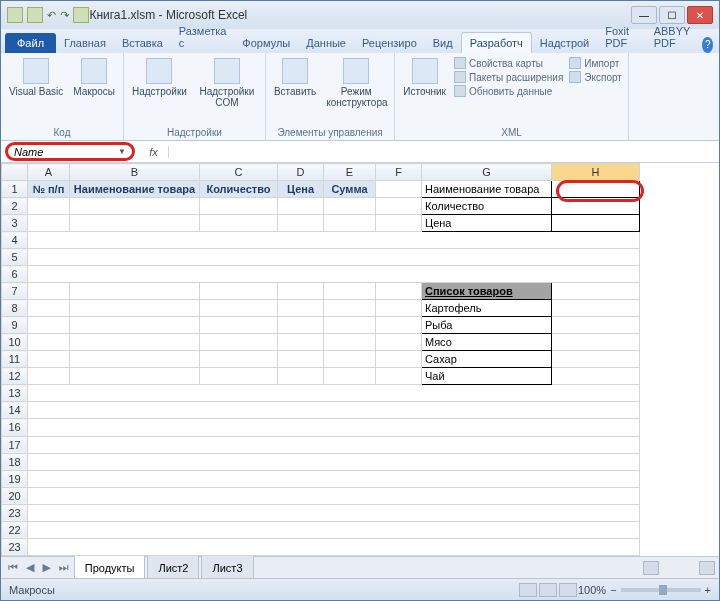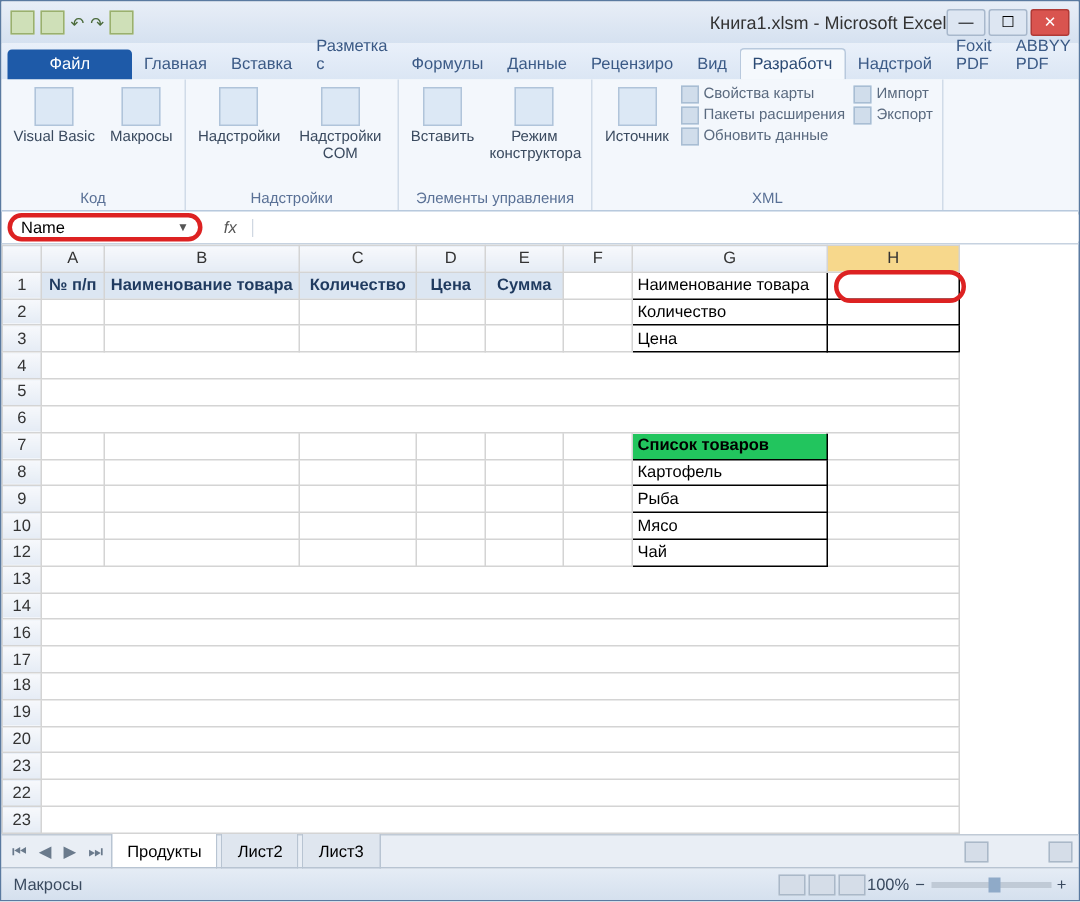--- a/index.html
+++ b/index.html
@@ -1,64 +1,64 @@
 <!DOCTYPE html>
 <html><head>
 <meta charset="utf-8">
 <style>
 * { box-sizing: border-box; margin: 0; padding: 0; font-family: "Segoe UI", Tahoma, sans-serif; }
 body { background: #fff; width: 720px; height: 601px; overflow: hidden; position: relative; }
 
 
 .win { border: 1px solid #5a7aa0; height: 601px; display: flex; flex-direction: column; }
 .titlebar { height: 28px; background: linear-gradient(#e8eef7,#d5e1f0); display:flex; align-items:center; padding:0 6px; font-size:12px; }
-.titlebar .doc-title { flex:1; text-align:right; color:#333; }
+.titlebar .doc-title { flex:1; text-align:left; color:#333; }
 .titlebar .win-btns { display:flex; gap:2px; }
 .titlebar .win-btn { width:26px; height:18px; background:#dde6f2; border:1px solid #a8b8cc; border-radius:2px; display:flex; align-items:center; justify-content:center; font-size:10px; }
 .titlebar .win-btn.close { background:#d9544f; color:#fff; border-color:#b03a36; }
 .qat { display:flex; gap:4px; align-items:center; }
 .qat .qat-item { width:16px; height:16px; background:#cfe0b8; border:1px solid #9ab06e; }
 
 
 .ribbon-tabs { height:24px; background:linear-gradient(#e9f0fa,#dbe6f4); display:flex; align-items:flex-end; font-size:11px; padding-left:4px; }
 .ribbon-tabs .tab { padding:4px 8px; color:#3b5a86; cursor:pointer; }
-.ribbon-tabs .tab.file { background:#1e5aa8; color:#fff; border-radius:3px 3px 0 0; padding:4px 28px; }
+.ribbon-tabs .tab.file { background:#1e5aa8; color:#fff; border-radius:3px 3px 0 0; padding:4px 12px; }
 .ribbon-tabs .tab.active { background:#f5f9fd; border:1px solid #b8c9dd; border-bottom:none; border-radius:3px 3px 0 0; color:#2b4a74; }
 .ribbon-tabs .spacer { flex:1; }
 .ribbon-tabs .help { width:16px; height:16px; background:#3a7bd5; border-radius:50%; color:#fff; font-size:10px; text-align:center; line-height:16px; margin-right:6px; }
 
 
 .ribbon { height:88px; background:#f3f7fc; border-bottom:1px solid #b8c9dd; display:flex; font-size:10px; }
 .rgroup { border-right:1px solid #d0dbe8; padding:3px 6px 2px; display:flex; flex-direction:column; justify-content:space-between; }
 .rgroup .items { display:flex; gap:6px; align-items:flex-start; }
 .rgroup .glabel { text-align:center; color:#5a7196; font-size:10px; }
 .rbtn { display:flex; flex-direction:column; align-items:center; gap:2px; padding:2px; cursor:pointer; }
 .rbtn .ico { width:26px; height:26px; background:#dce8f5; border:1px solid #b0c4da; }
 .rbtn .lbl { font-size:10px; color:#3a4a5f; text-align:center; line-height:1.1; max-width:60px; }
-.rline { font-size:10px; color:#5a6a7f; white-space:nowrap; padding:1px 0; display:flex; align-items:flex-start; gap:3px; }
+.rline { font-size:10px; color:#5a6a7f; white-space:nowrap; padding:1px 0; display:flex; align-items:center; gap:3px; }
 .rline .mini-ico { width:12px; height:12px; background:#d0ddeb; border:1px solid #a8bdd3; }
 
 
 .fbar-row { height:22px; display:flex; border-bottom:1px solid #c6d2e0; }
-.name-box { width:130px; border:3px solid #d22; border-radius:12px; margin:1px 4px; display:flex; align-items:center; padding:0 6px; font-size:11px; background:#fff; position:relative; }
+.name-box { width:130px; border:3px solid #d22; border-radius:12px; margin:1px 4px; display:flex; align-items:center; padding:0 6px; font-size:11px; background:#fff; position:relative;font-style:italic; }
 .name-box .dd { position:absolute; right:6px; font-size:8px; color:#555; }
 .fx-area { flex:1; display:flex; align-items:center; }
 .fx-lbl { width:30px; text-align:center; font-style:italic; font-size:11px; color:#555; border-right:1px solid #d0d8e2; }
 .fx-input { flex:1; height:18px; border:none; font-size:11px; padding:0 4px; }
 
 
 .grid-wrap { flex:1; display:flex; overflow:hidden; position:relative; }
 .grid { border-collapse:collapse; font-size:11px; table-layout:fixed; }
 .grid th, .grid td { border:1px solid #d4d4d4; height:17px; padding:0 3px; text-align:left; background:#fff; overflow:hidden; white-space:nowrap; }
 .grid th { background:linear-gradient(#f7f9fc,#e5ecf5); font-weight:normal; text-align:center; color:#333; }
 .grid th.rowh { width:26px; text-align:center; }
 .grid .colsel { background:#f7d88c; }
 .grid .hdr-cell { background:#dce6f2; font-weight:bold; color:#1f3a5f; text-align:center; }
 .grid .boxed { border:1px solid #000; }
-.grid .yellow { background:#22c55e; font-weight:bold; }
+.grid .yellow { background:#a3a3a3; font-weight:bold;text-decoration:underline; }
 .red-ring { position:absolute; border:3px solid #d22; border-radius:14px; width:88px; height:22px; }
 
 
 .sheet-tabs { height:22px; background:#e9eef5; border-top:1px solid #c0cad6; display:flex; align-items:center; font-size:11px; padding:0 4px; gap:2px; }
 .sheet-tabs .nav { color:#6a7a8c; padding:0 3px; cursor:pointer; }
 .sheet-tabs .stab { padding:16px 10px; background:#fff; border:1px solid #b8c4d2; border-bottom:none; border-radius:3px 3px 0 0; cursor:pointer; }
 .sheet-tabs .stab.inactive { background:#dfe6ef; }
 .sheet-tabs .hscroll { flex:1; display:flex; justify-content:flex-end; gap:40px; }
 .sheet-tabs .hscroll .sbtn { width:16px; height:14px; background:#d5dde8; border:1px solid #aab8c8; }
 
@@ -305,20 +305,31 @@
             <td></td>
             <td></td>
             <td></td>
             <td></td>
             <td></td>
             <td></td>
         <td class="boxed">Мясо</td>
             <td></td>
           </tr>
       <tr>
+            <th class="rowh">11</th>
+            <td></td>
+            <td></td>
+            <td></td>
+            <td></td>
+            <td></td>
+            <td></td>
+        <td class="boxed">Сахар</td>
+            <td></td>
+          </tr>
+      <tr>
             <th class="rowh">12</th>
             <td></td>
             <td></td>
             <td></td>
             <td></td>
             <td></td>
             <td></td>
         <td class="boxed">Чай</td>
             <td></td>
           </tr>

